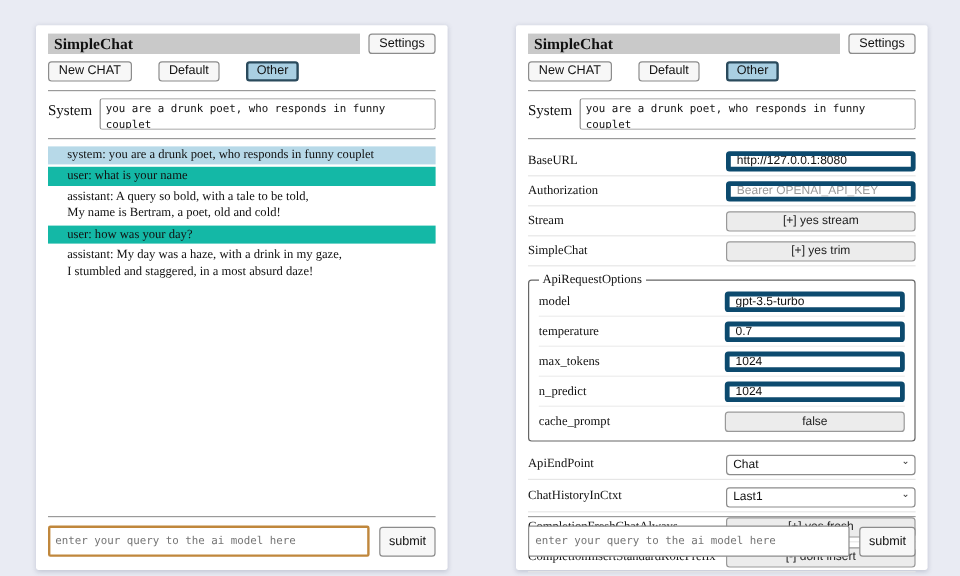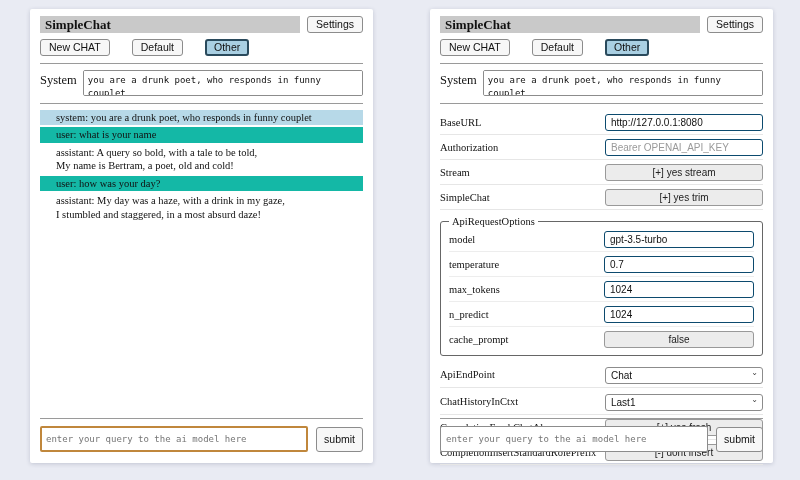--- a/index.html
+++ b/index.html
@@ -6,21 +6,21 @@
   html,body { margin:0; padding:0; }
   body {
     width:800px; height:480px;
     background:#e9ebf3;
     position:relative;
     overflow:hidden;
     font-family:"Liberation Serif", serif;
     color:#111;
   }
   .panel {
-    position:absolute; top:9px; width:343px; height:454px;
+    position:absolute; top:21px; width:343px; height:454px;
     background:#ffffff; border-radius:2px;
     box-shadow:0 1px 4px rgba(60,70,100,.22);
     padding:5px 10px;
   }
   .panel.left  { left:30px; }
   .panel.right { left:430px; }
 
   .titlerow { display:flex; gap:7px; align-items:stretch; margin:2px 0 6px; }
   .titlebar {
     flex:1; background:#c9c9c9;
@@ -63,21 +63,21 @@
   .setrow {
     display:flex; align-items:center; justify-content:space-between;
     padding:4px 0 3px; border-bottom:1px solid #e6e6e6;
   }
   .setlabel { flex:1; font-size:10.5px; }
   .ctl {
     width:158px; flex:0 0 158px;
     font-family:"Liberation Sans", sans-serif; font-size:10px;
   }
   input.ctl {
-    border:1px solid #0c4a6e; border-radius:3px;
+    border:4px solid #0c4a6e; border-radius:3px;
     padding:2px 5px; height:17px; color:#111; outline:none;
   }
   input.ctl::placeholder { color:#9a9a9a; }
   button.ctl {
     background:#ececec; border:1px solid #999; border-radius:3px;
     height:17px; line-height:13px; text-align:center; color:#222; cursor:pointer;
     padding:1px 0;
   }
   .selwrap { position:relative; width:158px; flex:0 0 158px; }
   .selwrap select {

